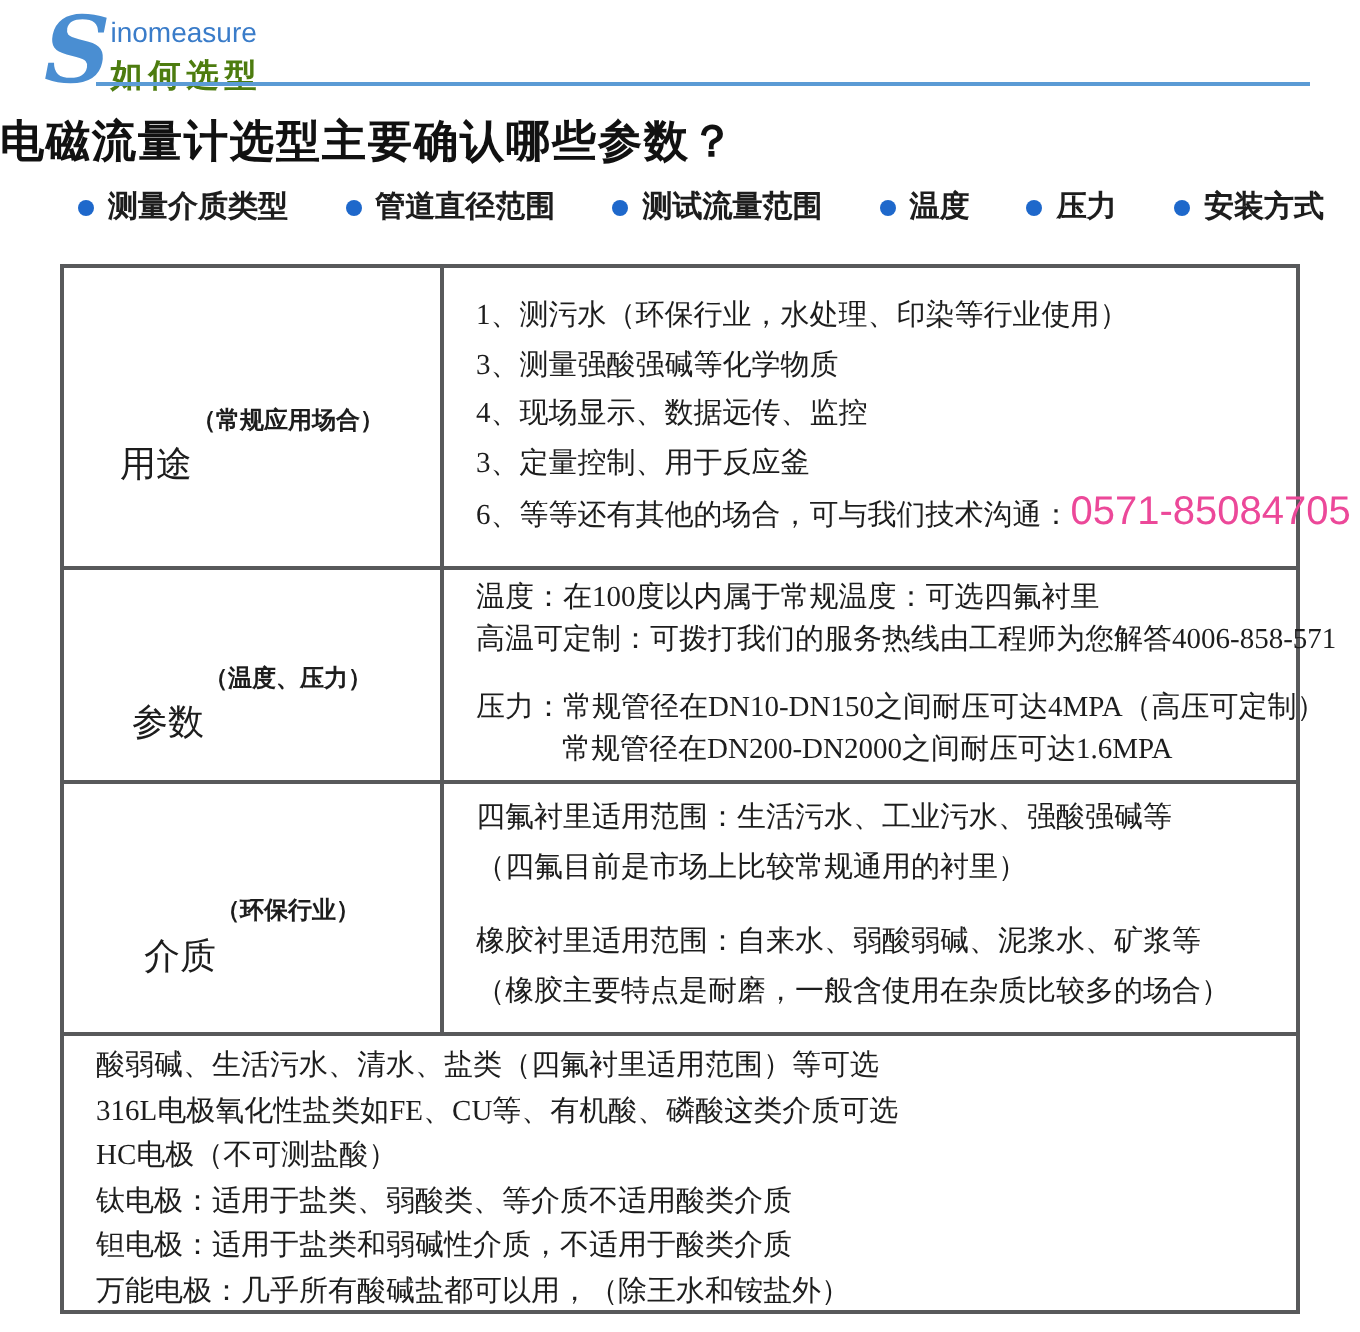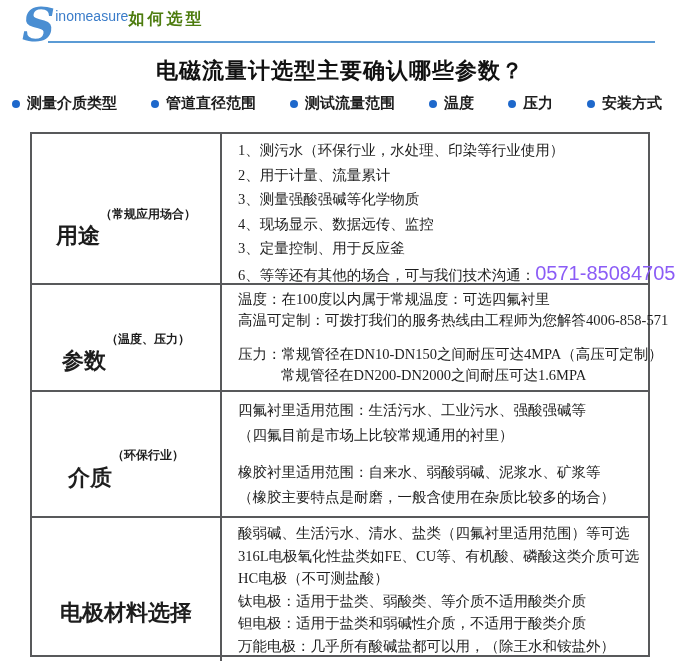--- a/index.html
+++ b/index.html
@@ -4,57 +4,57 @@
 <style>
   * { margin:0; padding:0; box-sizing:border-box; }
   html,body { background:#ffffff; }
   body { font-family:"Liberation Serif","DejaVu Serif",serif; }
   .page { position:relative; width:680px; height:666px; background:#ffffff; overflow:hidden; }
 
   
   .logo { position:absolute; top:4px; left:22px; display:flex; }
   .logo-s { font-size:46px; line-height:42px; font-weight:bold; font-style:italic;
             color:#4a8ed2; font-family:"DejaVu Serif",serif; }
-  .logo-text { display:flex; flex-direction:row; margin-left:0px; }
+  .logo-text { display:flex; flex-direction:column; margin-left:0px; }
   .logo-name { color:#3a7cc9; font-size:14px; line-height:14px; margin-top:5px;
                font-family:"Liberation Sans",sans-serif; }
   .logo-sub { color:#4d7c0f; font-size:16px; letter-spacing:3px; margin-top:5px; font-weight:bold; }
   .header-line { position:absolute; top:41px; left:48px; width:607px; height:2px; background:#5b9bd5; }
 
   
-  .title { position:absolute; top:56px; left:0; width:100%; text-align:center;
+  .title { position:absolute; top:56px; left:0; width:100%; 
            font-size:22px; font-weight:bold; color:#111111; letter-spacing:1px; }
 
   
-  .params { position:absolute; top:94px; left:12px; right:18px;
+  .params { position:absolute; top:94px; left:39px; right:18px;
             display:flex; justify-content:space-between; align-items:center; }
   .param { display:flex; align-items:center; font-size:15px; font-weight:bold; color:#1d1d1d; }
   .dot { width:8px; height:8px; border-radius:50%; background:#1e68cb; margin-right:7px; flex:0 0 auto; }
 
   
   .spec-table { position:absolute; top:132px; left:30px; width:620px;
                 border:2px solid #58595b; background:#ffffff; }
   .trow { display:grid; grid-template-columns:190px 1fr; border-top:2px solid #58595b; }
   .trow:first-child { border-top:none; }
   .tlabel { display:flex; flex-direction:row; align-items:center; justify-content:center;
             border-right:2px solid #58595b; padding:0 6px; text-align:center; color:#1d1d1d; }
-  .tlabel-main { font-size:22px; font-weight:bold;margin-top:47px; }
+  .tlabel-main { font-size:18px; font-weight:normal;margin-top:47px; }
   .tlabel-note { font-size:12px; font-weight:bold; margin-top:3px; }
   .tcontent { display:flex; flex-direction:column; justify-content:center; padding:4px 6px 4px 16px; }
   .line { font-size:14.5px; color:#1d1d1d; white-space:nowrap; }
   .line.indent { padding-left:43px; }
-  .big { font-size:20px; font-family:"Liberation Sans",sans-serif; color:#8b5cf6; }
+  .big { font-size:20px; font-family:"Liberation Sans",sans-serif; color:#ec4899; }
 
   .row1 { height:149px; }
   .row1 .line { line-height:24.5px; }
   .row2 { height:107px; }
   .row2 .line { line-height:21px; }
   .row2 .line.blank { height:13px; }
   .row3 { height:126px; }
-  .row3 .line { line-height:25px; }
+  .row3 .line { line-height:25px;font-family:Liberation Mono, monospace; }
   .row3 .line.blank { height:12px; }
   .row4 { height:139px; }
   .row4 .line { line-height:22.5px; }
 </style>
 </head>
 <body>
 
 <div class="page">
 
   <div class="logo">
@@ -96,21 +96,20 @@
     </div>
 
   <div class="spec-table">
       <div class="trow row1">
         <div class="tlabel">
           <span class="tlabel-main">用途</span>
           <span class="tlabel-note">（常规应用场合）</span>
         </div>
         <div class="tcontent">
           <div class="line">1、测污水（环保行业，水处理、印染等行业使用）</div>
-          <div class="line">2、用于计量、流量累计</div>
           <div class="line">3、测量强酸强碱等化学物质</div>
           <div class="line">4、现场显示、数据远传、监控</div>
           <div class="line">3、定量控制、用于反应釜</div>
           <div class="line">6、等等还有其他的场合，可与我们技术沟通：<span class="big">0571-85084705</span></div>
         </div>
       </div>
       <div class="trow row2">
         <div class="tlabel">
           <span class="tlabel-main">参数</span>
           <span class="tlabel-note">（温度、压力）</span>
@@ -130,23 +129,20 @@
         </div>
         <div class="tcontent">
           <div class="line">四氟衬里适用范围：生活污水、工业污水、强酸强碱等</div>
           <div class="line">（四氟目前是市场上比较常规通用的衬里）</div>
           <div class="line blank"></div>
           <div class="line">橡胶衬里适用范围：自来水、弱酸弱碱、泥浆水、矿浆等</div>
           <div class="line">（橡胶主要特点是耐磨，一般含使用在杂质比较多的场合）</div>
         </div>
       </div>
       <div class="trow row4">
-        <div class="tlabel">
-          <span class="tlabel-main">电极材料选择</span>
-        </div>
         <div class="tcontent">
           <div class="line">酸弱碱、生活污水、清水、盐类（四氟衬里适用范围）等可选</div>
           <div class="line">316L电极氧化性盐类如FE、CU等、有机酸、磷酸这类介质可选</div>
           <div class="line">HC电极（不可测盐酸）</div>
           <div class="line">钛电极：适用于盐类、弱酸类、等介质不适用酸类介质</div>
           <div class="line">钽电极：适用于盐类和弱碱性介质，不适用于酸类介质</div>
           <div class="line">万能电极：几乎所有酸碱盐都可以用，（除王水和铵盐外）</div>
         </div>
       </div>
     </div>

